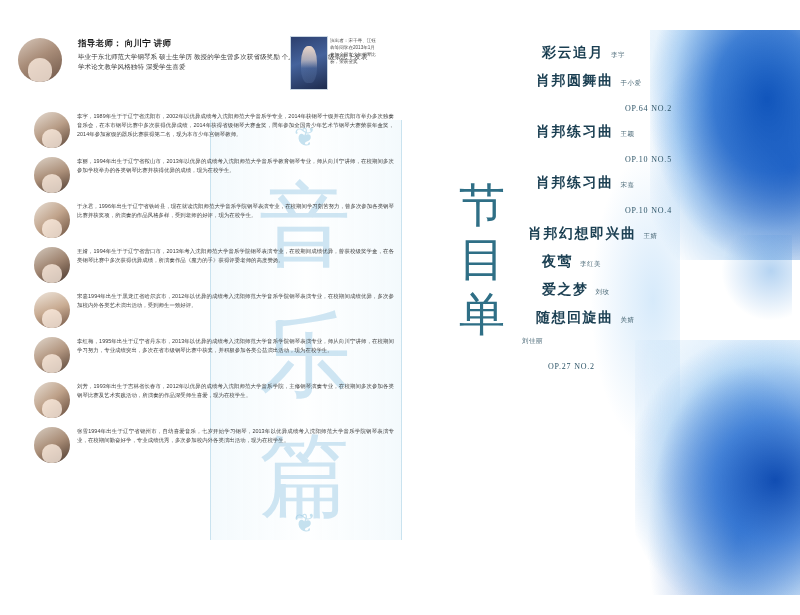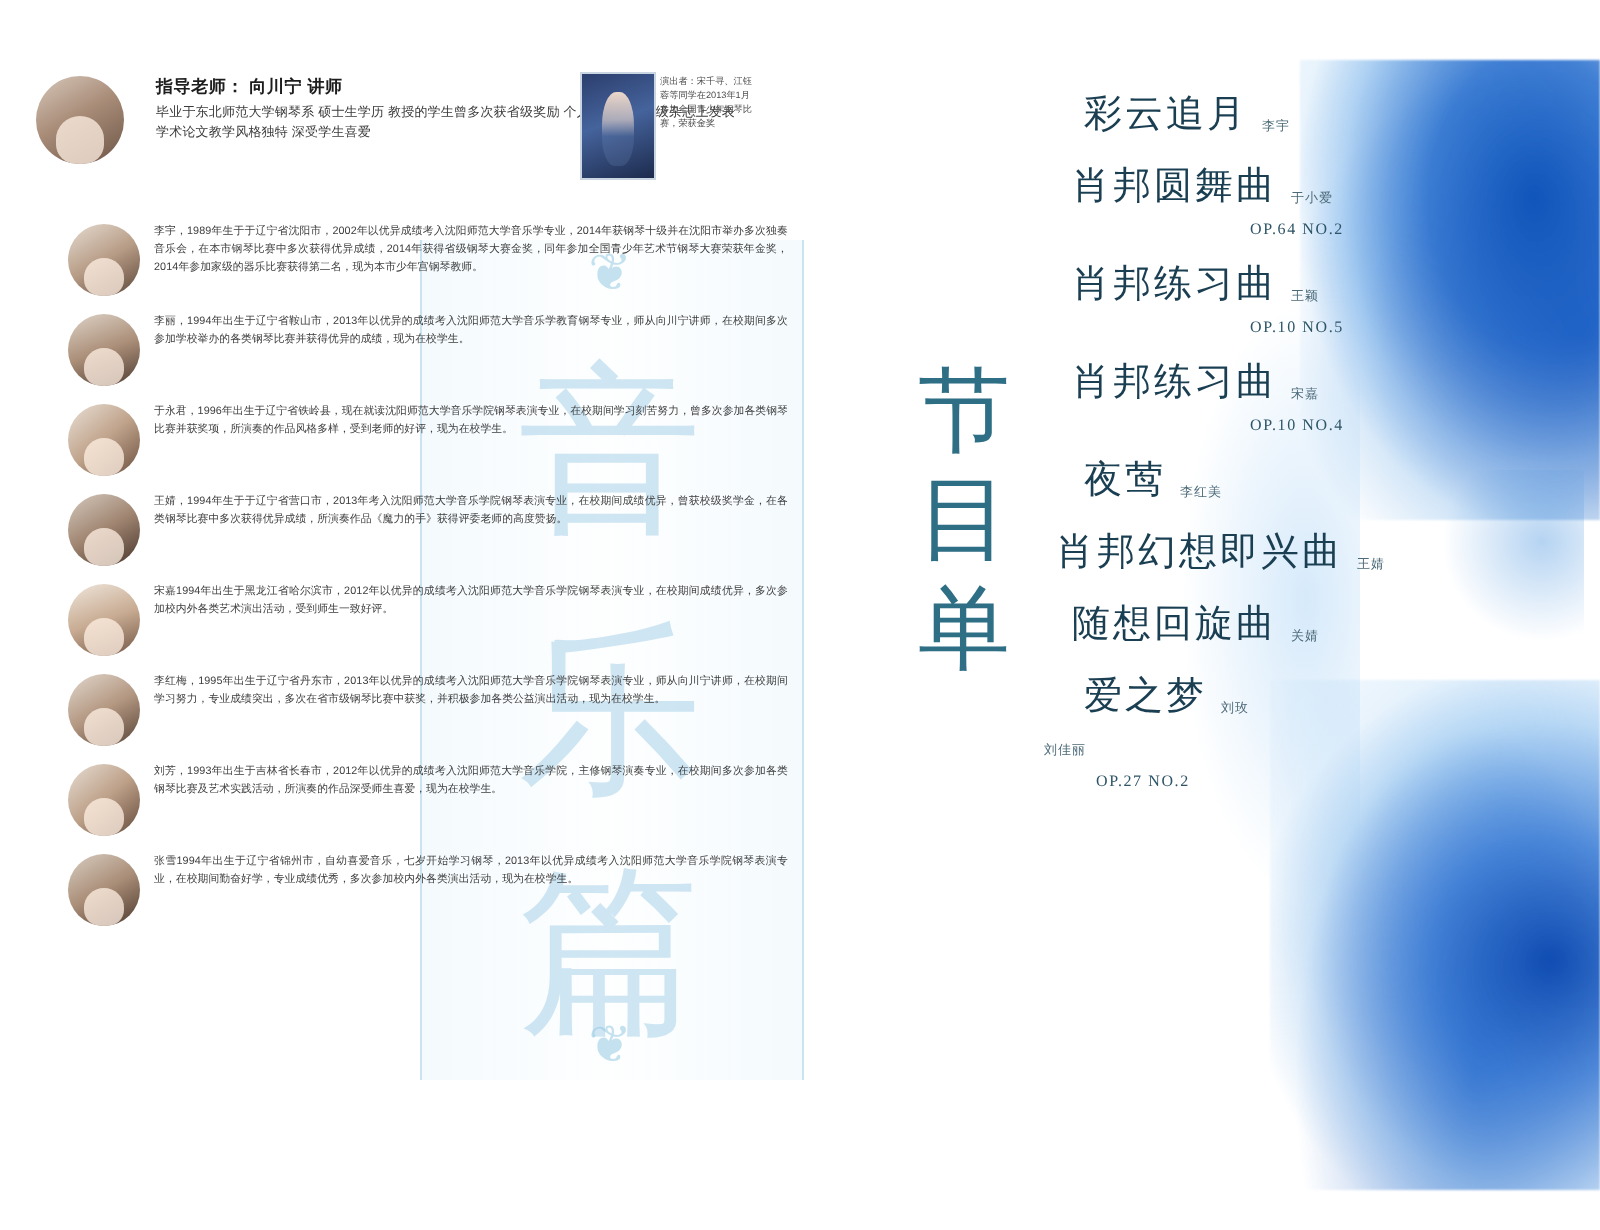--- a/index.html
+++ b/index.html
@@ -239,38 +239,39 @@
     position: relative;
   }
   .prog-line {
     display: flex;
     align-items: flex-end;
     gap: 7px;
     justify-content: flex-start;
   }
   .prog-name {
     font-family: "DejaVu Serif", serif;
-    font-size: 19px;
+    font-size: 14px;
     color: #1b3f52;
     letter-spacing: 1.5px;
     white-space: nowrap;
+    font-weight: bold;
   }
   .prog-performer {
     font-size: 6.5px;
     color: #4c6a78;
     white-space: nowrap;
     padding-bottom: 2px;
     letter-spacing: 0.5px;
   }
   .prog-opus {
     font-family: "Liberation Serif", serif;
     font-size: 8px;
     color: #2d5467;
     letter-spacing: 0.8px;
-    margin-top: 4px;
+    margin-top: 14px;
     margin-left: 26px;
   }
   .prog-item.indent-1 { padding-left: 8px; }
   .prog-item.indent-2 { padding-left: 16px; text-align: center; }
   .prog-item.indent-3 { padding-left: 22px; }
   .prog-item.indent-4 { padding-left: 10px; }
   .prog-item.indent-5 { padding-left: 2px; }
 </style>
 </head>
 <body>
@@ -369,48 +370,48 @@
     </div>
 
     <div class="prog-item indent-2">
       <div class="prog-line">
         <div class="prog-name">肖邦练习曲</div>
         <div class="prog-performer">宋嘉</div>
       </div>
       <div class="prog-opus">OP.10 NO.4</div>
     </div>
 
+    <div class="prog-item indent-1">
+      <div class="prog-line">
+        <div class="prog-name">肖邦幻想即兴曲</div>
+        <div class="prog-performer">王婧</div>
+      </div>
+    </div>
+
     <div class="prog-item indent-3">
       <div class="prog-line">
         <div class="prog-name">夜莺</div>
         <div class="prog-performer">李红美</div>
       </div>
     </div>
 
-    <div class="prog-item indent-1">
-      <div class="prog-line">
-        <div class="prog-name">肖邦幻想即兴曲</div>
-        <div class="prog-performer">王婧</div>
+    <div class="prog-item indent-3">
+      <div class="prog-line">
+        <div class="prog-name">爱之梦</div>
+        <div class="prog-performer">刘玫</div>
       </div>
     </div>
 
     <div class="prog-item indent-2">
       <div class="prog-line">
         <div class="prog-name">随想回旋曲</div>
         <div class="prog-performer">关婧</div>
       </div>
     </div>
 
-    <div class="prog-item indent-3">
-      <div class="prog-line">
-        <div class="prog-name">爱之梦</div>
-        <div class="prog-performer">刘玫</div>
-      </div>
-    </div>
-
     <div class="prog-item indent-5">
       <div class="prog-line">
         <div class="prog-performer">刘佳丽</div>
       </div>
       <div class="prog-opus">OP.27 NO.2</div>
     </div>
 
 
   </div>
 </div>

